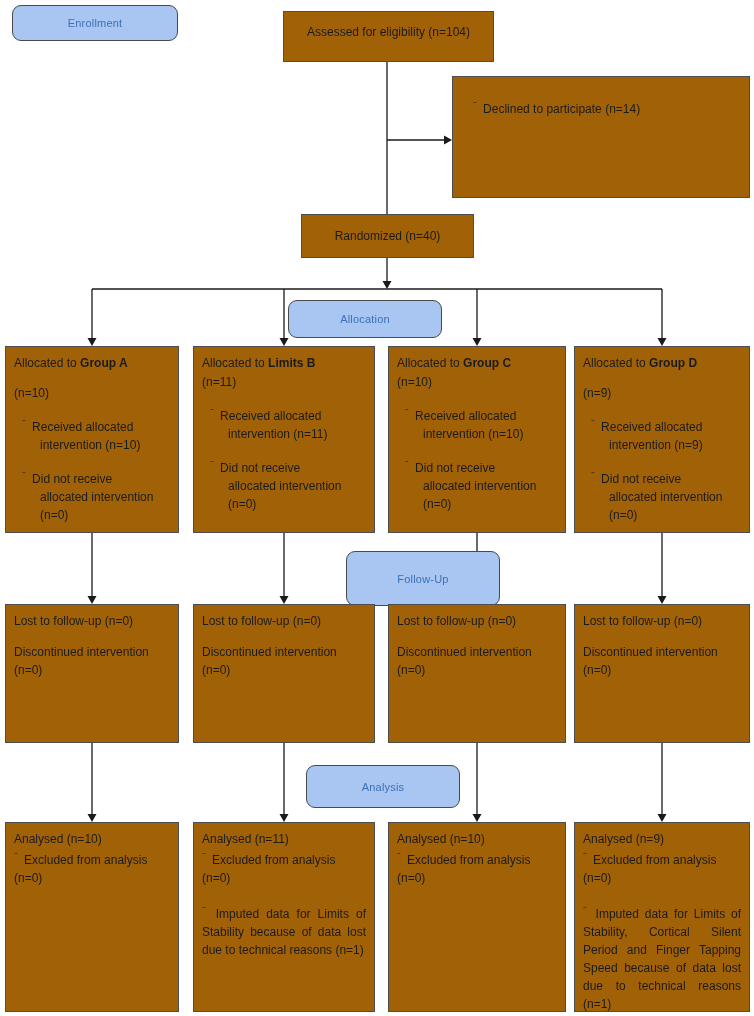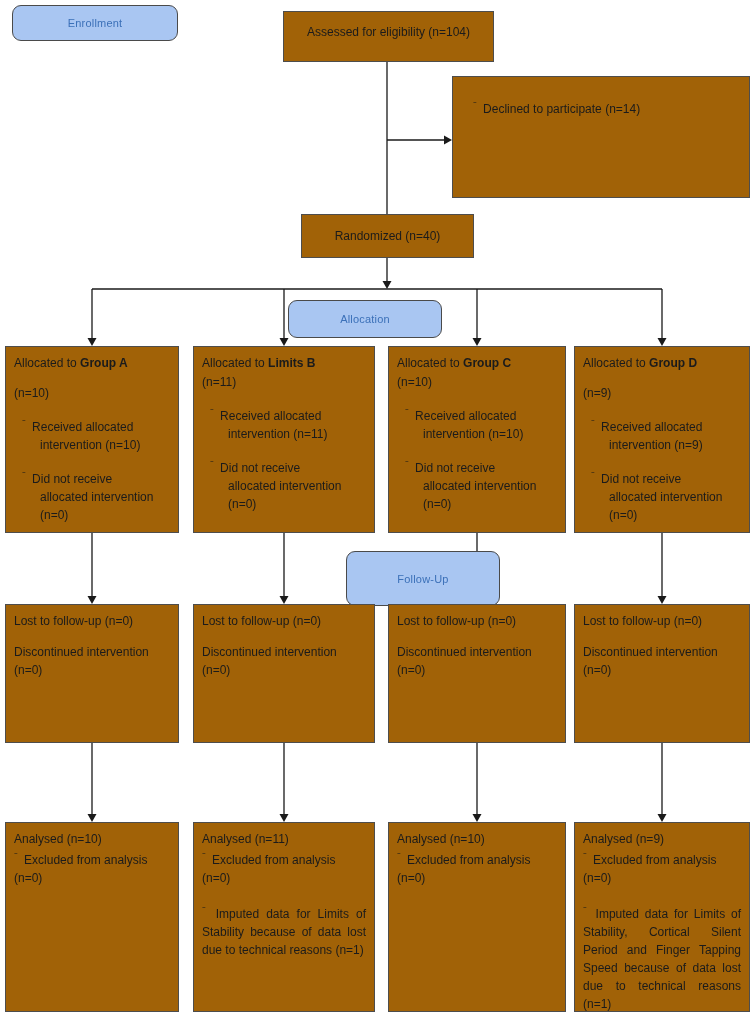--- a/index.html
+++ b/index.html
@@ -74,20 +74,23 @@
 
   <div class="stage-label" style="left:12px;top:5px;width:166px;height:36px;">
     <span>Enrollment</span>
   </div>
   <div class="stage-label" style="left:288px;top:300px;width:154px;height:38px;">
     <span>Allocation</span>
   </div>
   <div class="stage-label" style="left:306px;top:551px;width:154px;height:55px;margin-left:40px;">
     <span>Follow-Up</span>
   </div>
+  <div class="stage-label" style="left:306px;top:765px;width:154px;height:43px;">
+    <span>Analysis</span>
+  </div>
 
   <div class="box top-center" style="left:283px;top:11px;width:211px;height:51px;">
     <span>Assessed for eligibility (n=104)</span>
   </div>
 
   <div class="box" style="left:452px;top:76px;width:298px;height:122px;">
     <div class="exc-item">
       <span class="blt">⁻</span>
       <span>Declined to participate (n=14)</span>
     </div>

